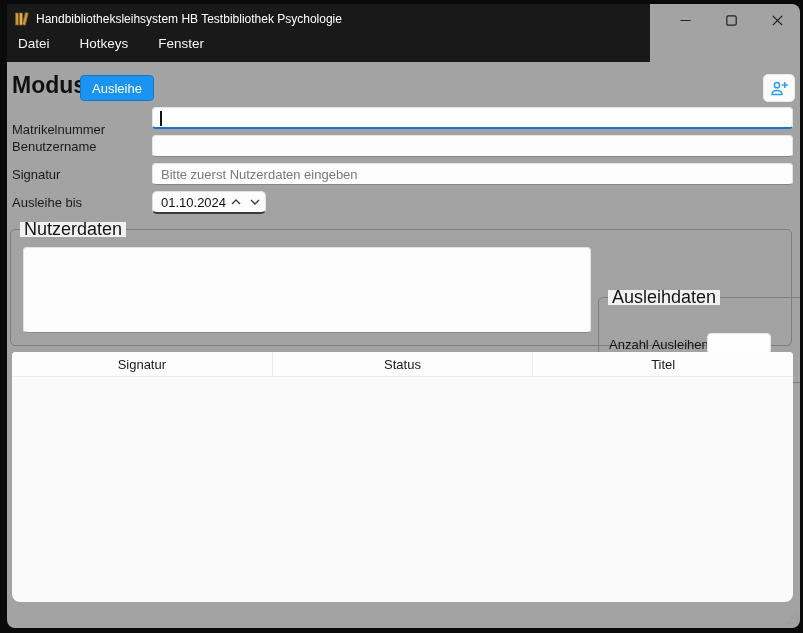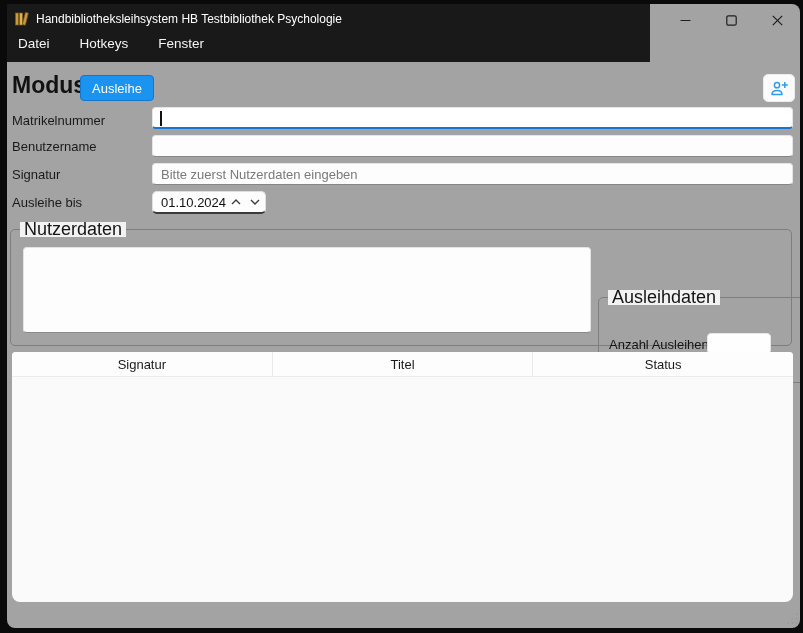--- a/index.html
+++ b/index.html
@@ -126,21 +126,21 @@
     <button class="mode-btn">Ausleihe</button>
     <button class="adduser-btn">
       <svg width="18" height="15" viewBox="0 0 18 15">
         <circle cx="7" cy="4.2" r="2.6" fill="none" stroke="#2e9bf0" stroke-width="1.5"></circle>
         <path d="M2 13.5 Q2 9.5 7 9.5 Q12 9.5 12 13.5 Z" fill="none" stroke="#2e9bf0" stroke-width="1.5" stroke-linejoin="round"></path>
         <line x1="14.8" y1="1" x2="14.8" y2="7" stroke="#2e9bf0" stroke-width="1.5"></line>
         <line x1="11.8" y1="4" x2="17.8" y2="4" stroke="#2e9bf0" stroke-width="1.5"></line>
       </svg>
     </button>
 
-    <label class="form-label" style="top:109px;text-align:center;">Matrikelnummer</label>
+    <label class="form-label" style="top:118px;text-align:center;">Matrikelnummer</label>
     <input class="textbox focused" style="top: 103px;" placeholder="">
     <div class="caret"></div>
 
     <label class="form-label" style="top:135px;">Benutzername</label>
     <input class="textbox" style="top: 131px;" placeholder="">
 
     <label class="form-label" style="top:163px;">Signatur</label>
     <input class="textbox" style="top: 159px;" placeholder="Bitte zuerst Nutzerdaten eingeben">
 
     <label class="form-label" style="top:191px;">Ausleihe bis</label>
@@ -165,22 +165,22 @@
       <div class="groupbox gb-ausleihdaten">
         <span class="groupbox-label">Ausleihdaten</span>
         <span class="anzahl-label">Anzahl Ausleihen</span>
         <input class="anzahl-input" value="" style="">
       </div>
     </div>
 
     <div class="table">
       <div class="table-header">
         <div class="th">Signatur</div>
+        <div class="th">Status</div>
         <div class="th">Titel</div>
-        <div class="th">Status</div>
       </div>
       <div class="table-body"></div>
     </div>
 
     <div class="resize-grip">
       <svg width="14" height="14" viewBox="0 0 14 14">
         <rect x="10" y="1" width="2" height="2" fill="#9c9c9c"></rect>
         <rect x="5.5" y="5.5" width="2" height="2" fill="#9c9c9c"></rect>
         <rect x="10" y="5.5" width="2" height="2" fill="#9c9c9c"></rect>
         <rect x="1" y="10" width="2" height="2" fill="#9c9c9c"></rect>

